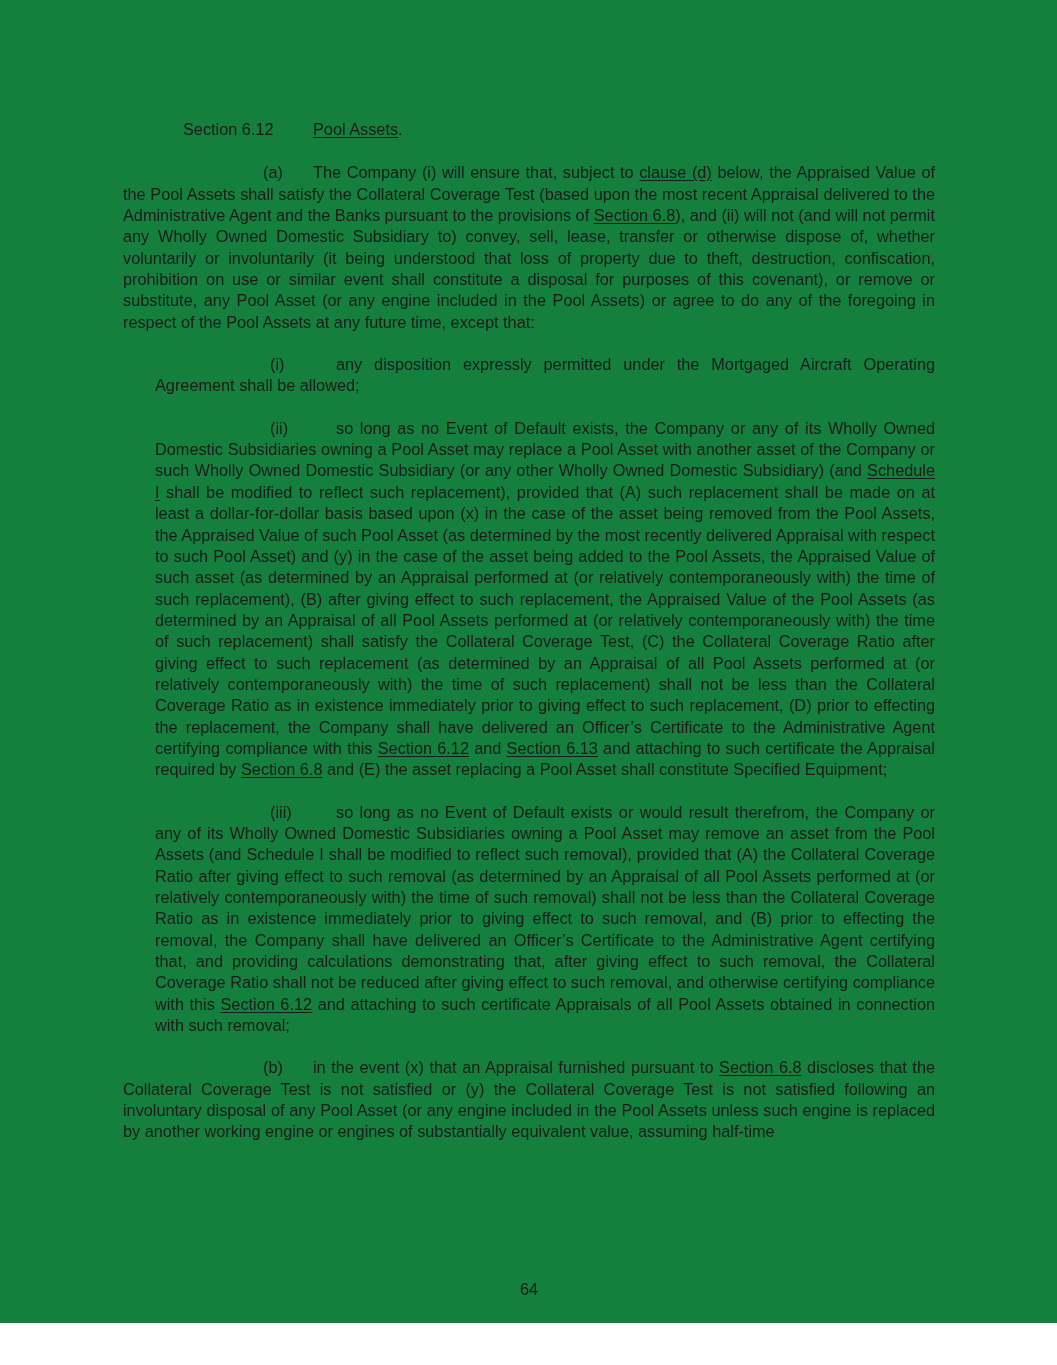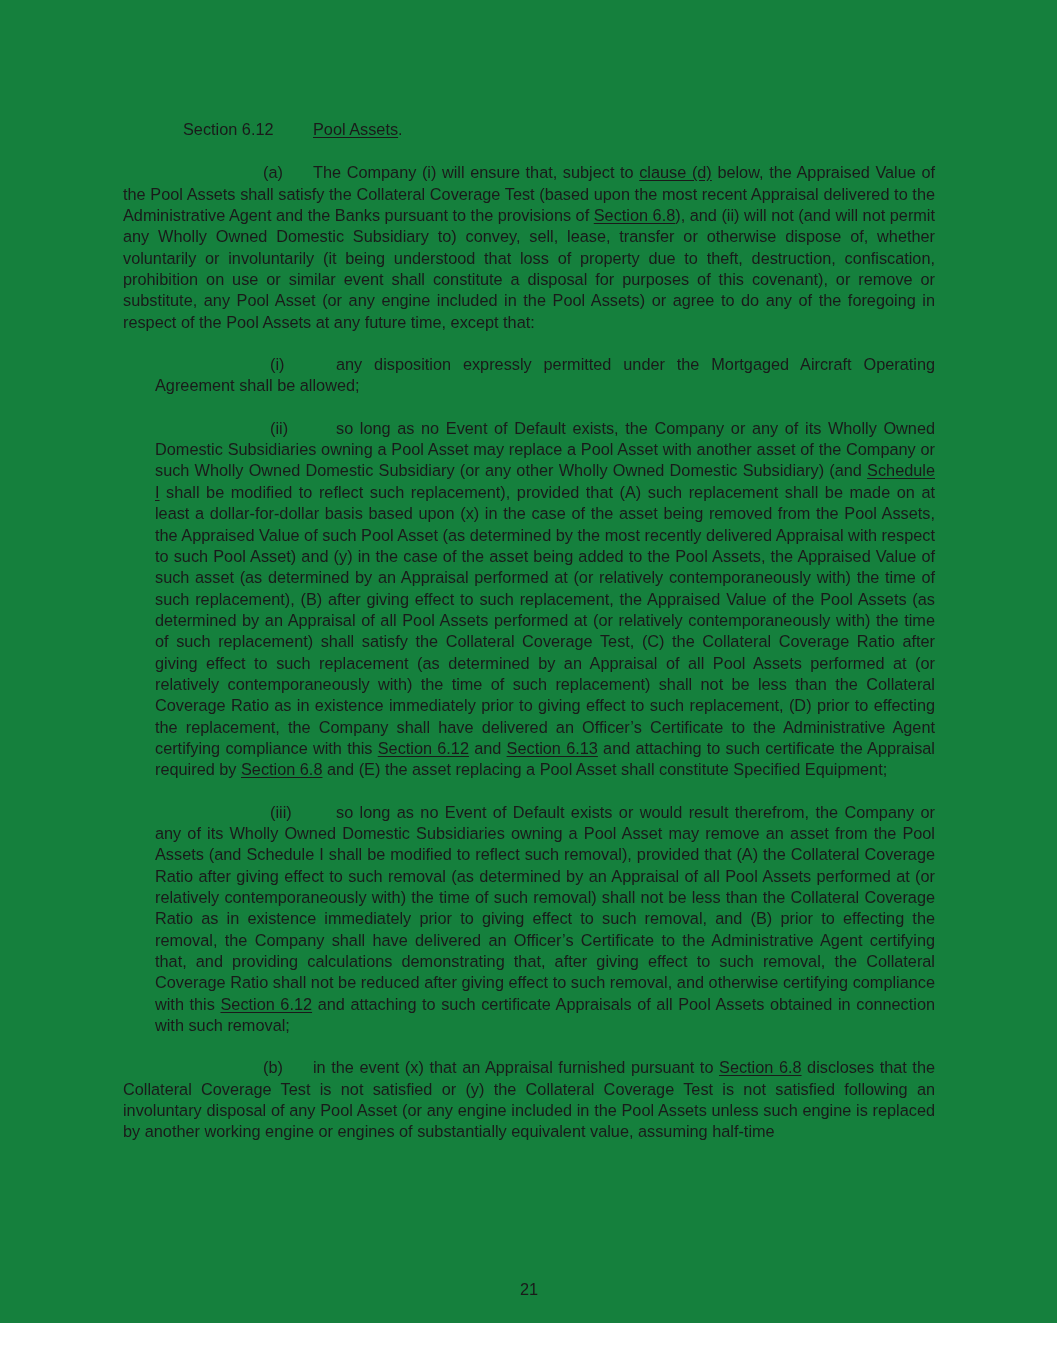--- a/index.html
+++ b/index.html
@@ -76,14 +76,14 @@
   <div class="content">
     <p class="heading"><span class="hlabel">Section 6.12</span><span class="htitle"><span class="u">Pool Assets</span><span>.</span></span></p>
     <div>
         <div class="para main"><span class="plabel">(a)</span><span><span>The Company (i) will ensure that, subject to </span><span class="u">clause (d)</span><span> below, the Appraised Value of the Pool Assets shall satisfy the Collateral Coverage Test (based upon the most recent Appraisal delivered to the Administrative Agent and the Banks pursuant to the provisions of </span><span class="u">Section 6.8</span><span>), and (ii) will not (and will not permit any Wholly Owned Domestic Subsidiary to) convey, sell, lease, transfer or otherwise dispose of, whether voluntarily or involuntarily (it being understood that loss of property due to theft, destruction, confiscation, prohibition on use or similar event shall constitute a disposal for purposes of this covenant), or remove or substitute, any Pool Asset (or any engine included in the Pool Assets) or agree to do any of the foregoing in respect of the Pool Assets at any future time, except that:</span></span></div>
         <div class="para sub"><span class="plabel">(i)</span><span><span>any disposition expressly permitted under the Mortgaged Aircraft Operating Agreement shall be allowed;</span></span></div>
         <div class="para sub"><span class="plabel">(ii)</span><span><span>so long as no Event of Default exists, the Company or any of its Wholly Owned Domestic Subsidiaries owning a Pool Asset may replace a Pool Asset with another asset of the Company or such Wholly Owned Domestic Subsidiary (or any other Wholly Owned Domestic Subsidiary) (and </span><span class="u">Schedule I</span><span> shall be modified to reflect such replacement), provided that (A) such replacement shall be made on at least a dollar-for-dollar basis based upon (x) in the case of the asset being removed from the Pool Assets, the Appraised Value of such Pool Asset (as determined by the most recently delivered Appraisal with respect to such Pool Asset) and (y) in the case of the asset being added to the Pool Assets, the Appraised Value of such asset (as determined by an Appraisal performed at (or relatively contemporaneously with) the time of such replacement), (B) after giving effect to such replacement, the Appraised Value of the Pool Assets (as determined by an Appraisal of all Pool Assets performed at (or relatively contemporaneously with) the time of such replacement) shall satisfy the Collateral Coverage Test, (C) the Collateral Coverage Ratio after giving effect to such replacement (as determined by an Appraisal of all Pool Assets performed at (or relatively contemporaneously with) the time of such replacement) shall not be less than the Collateral Coverage Ratio as in existence immediately prior to giving effect to such replacement, (D) prior to effecting the replacement, the Company shall have delivered an Officer’s Certificate to the Administrative Agent certifying compliance with this </span><span class="u">Section 6.12</span><span> and </span><span class="u">Section 6.13</span><span> and attaching to such certificate the Appraisal required by </span><span class="u">Section 6.8</span><span> and (E) the asset replacing a Pool Asset shall constitute Specified Equipment;</span></span></div>
         <div class="para sub"><span class="plabel">(iii)</span><span><span>so long as no Event of Default exists or would result therefrom, the Company or any of its Wholly Owned Domestic Subsidiaries owning a Pool Asset may remove an asset from the Pool Assets (and Schedule I shall be modified to reflect such removal), provided that (A) the Collateral Coverage Ratio after giving effect to such removal (as determined by an Appraisal of all Pool Assets performed at (or relatively contemporaneously with) the time of such removal) shall not be less than the Collateral Coverage Ratio as in existence immediately prior to giving effect to such removal, and (B) prior to effecting the removal, the Company shall have delivered an Officer’s Certificate to the Administrative Agent certifying that, and providing calculations demonstrating that, after giving effect to such removal, the Collateral Coverage Ratio shall not be reduced after giving effect to such removal, and otherwise certifying compliance with this </span><span class="u">Section 6.12</span><span> and attaching to such certificate Appraisals of all Pool Assets obtained in connection with such removal;</span></span></div>
         <div class="para main"><span class="plabel">(b)</span><span><span>in the event (x) that an Appraisal furnished pursuant to </span><span class="u">Section 6.8</span><span> discloses that the Collateral Coverage Test is not satisfied or (y) the Collateral Coverage Test is not satisfied following an involuntary disposal of any Pool Asset (or any engine included in the Pool Assets unless such engine is replaced by another working engine or engines of substantially equivalent value, assuming half-time</span></span></div>
       </div>
   </div>
-  <div class="pagenum">21</div>
+  <div class="pagenum">64</div>
 </div>
 
 </body></html>

